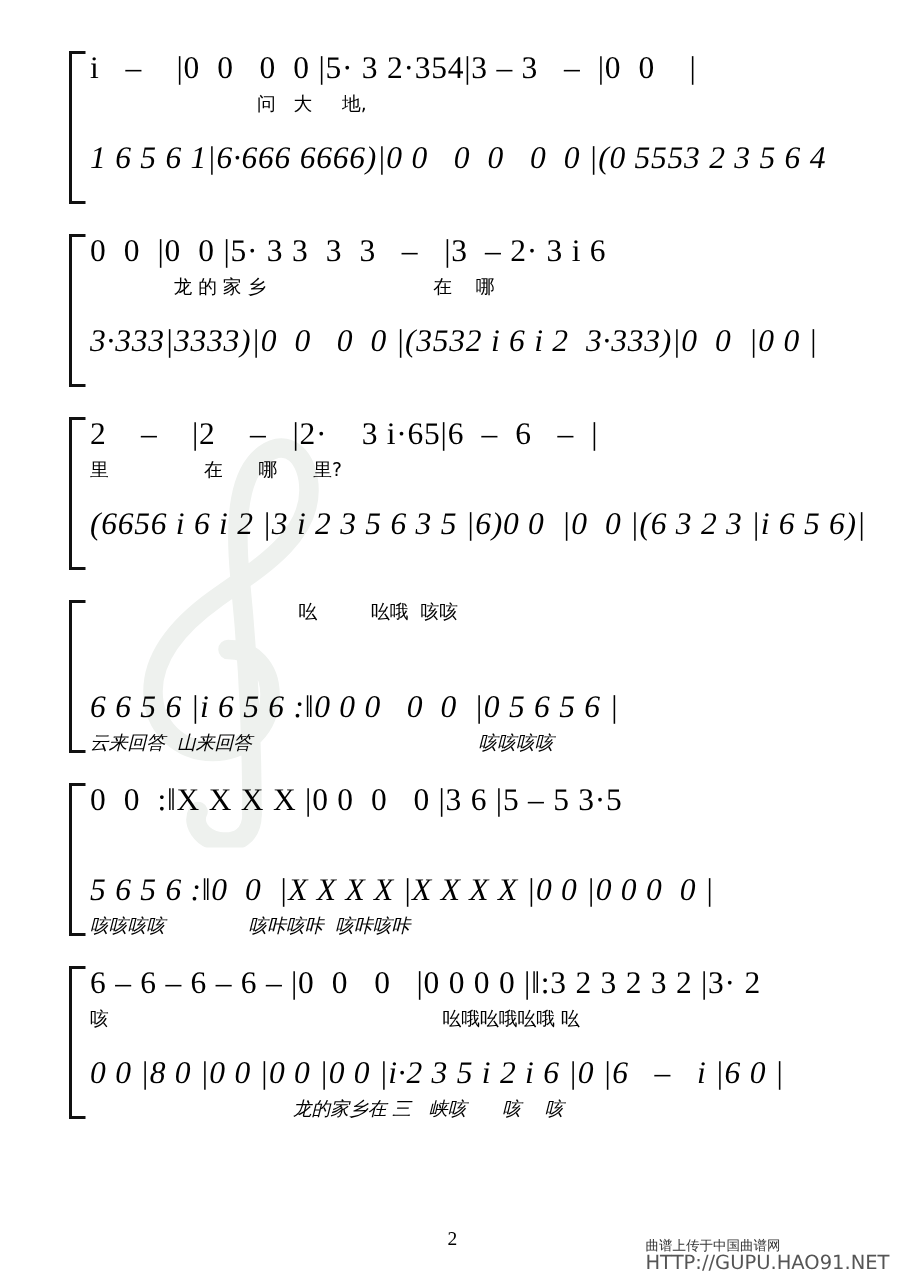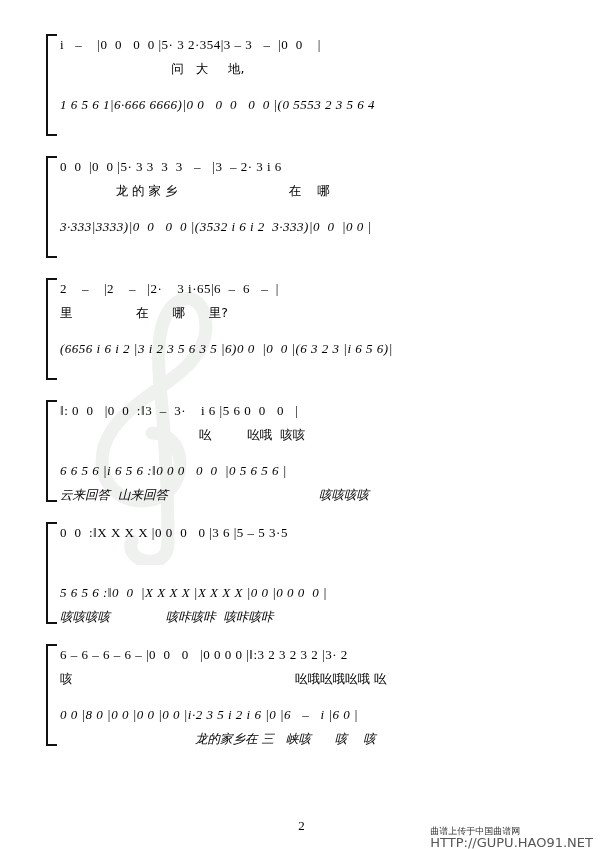--- a/index.html
+++ b/index.html
@@ -49,21 +49,21 @@
   }
   .staff{
     position:relative;
     padding-left:14px;
     height:46px;
   }
   .staff.two{height:48px;font-style:italic;}
   
   .notes{
     font-family:"Liberation Serif", serif;
-    font-size:13px;
+    font-size:21px;
     letter-spacing:0.5px;
     white-space:pre;
     color:#000;
     line-height:22px;
     position:relative;
     height:24px;
   }
   .lyrics{
     font-family:"DejaVu Sans", sans-serif;
     font-size:12.5px;
@@ -141,21 +141,20 @@
       </div>
       <div class="staff two" style="padding-top:14px;">
         <div class="notes">(6656 i 6 i 2 |3 i 2 3 5 6 3 5 |6)0 0  |0  0 |(6 3 2 3 |i 6 5 6)|</div>
         <div class="lyrics"></div>
       </div>
     </div>
 
     <div class="system">
       <div class="brace" style="height:98px;"></div>
       <div class="staff">
-        <div class="notes">‖: 0  0   |0  0  :‖3  –  3·    i 6 |5 6 0  0   0   |</div>
         <div class="lyrics">                                   吆         吆哦  咳咳</div>
       </div>
       <div class="staff two" style="padding-top:14px;">
         <div class="notes">6 6 5 6 |i 6 5 6 :‖0 0 0   0  0  |0 5 6 5 6 |</div>
         <div class="lyrics">云来回答  山来回答                                      咳咳咳咳</div>
       </div>
     </div>
 
     <div class="system">
       <div class="brace" style="height:98px;"></div>

